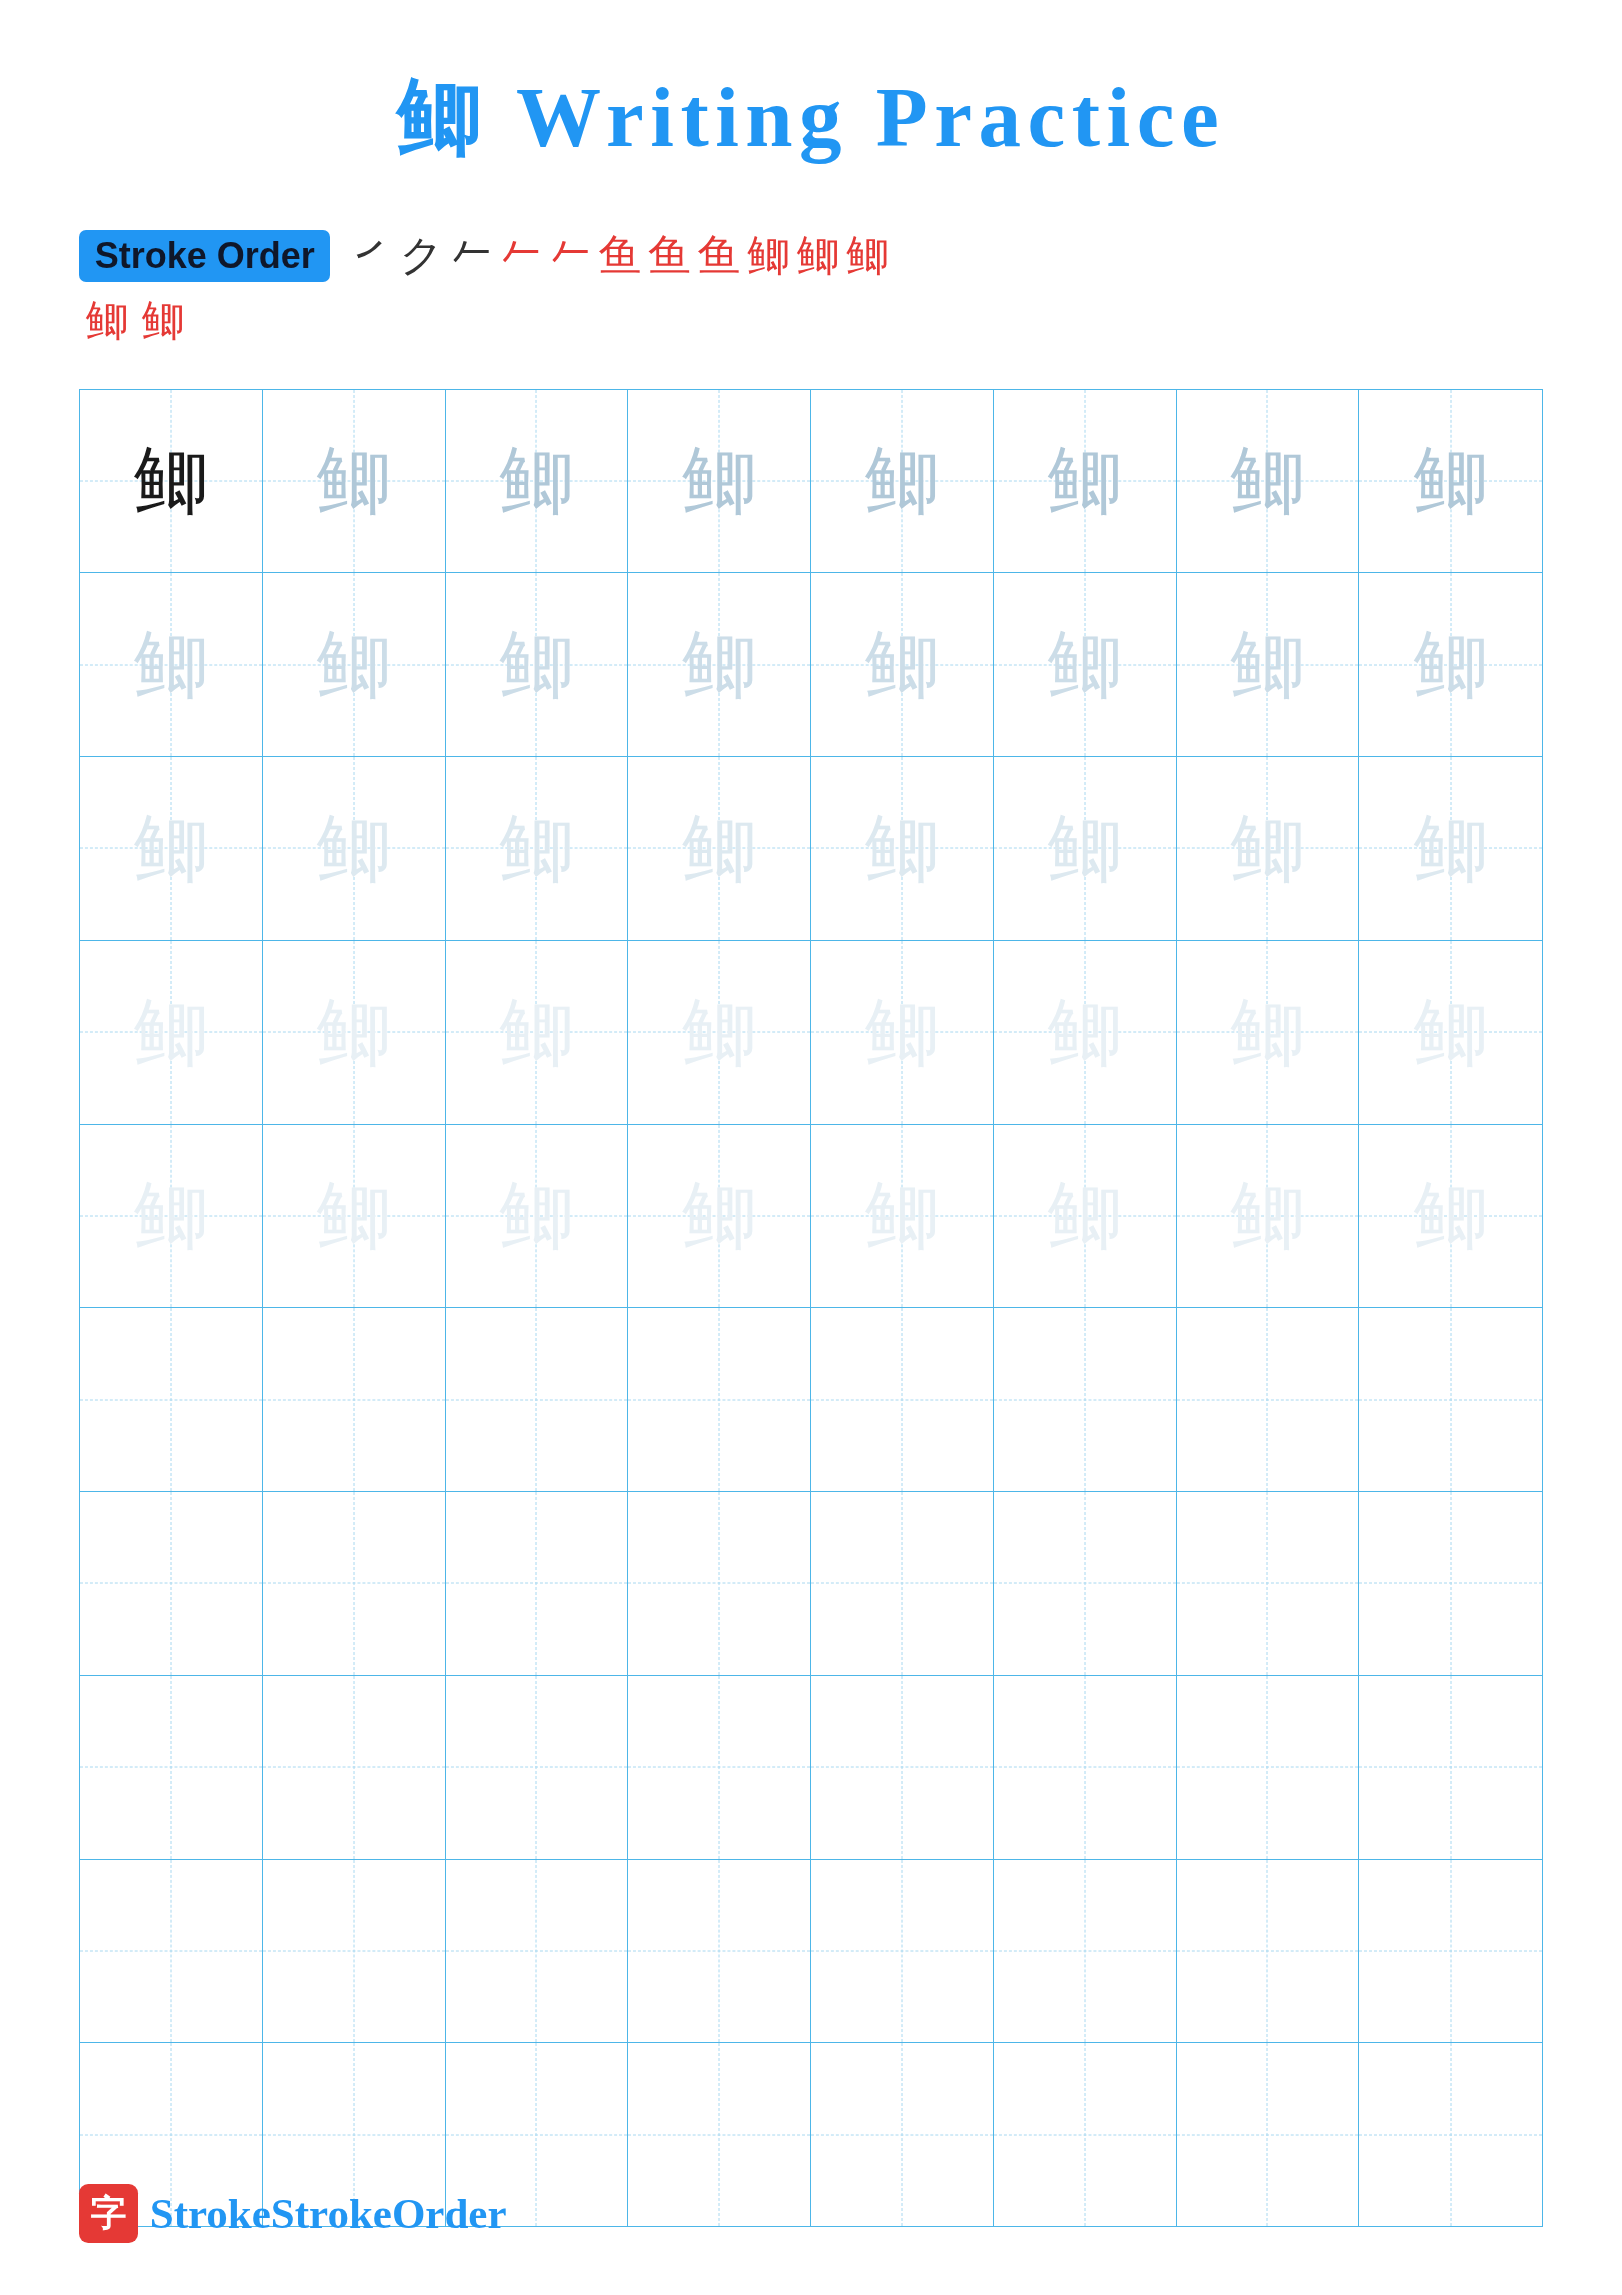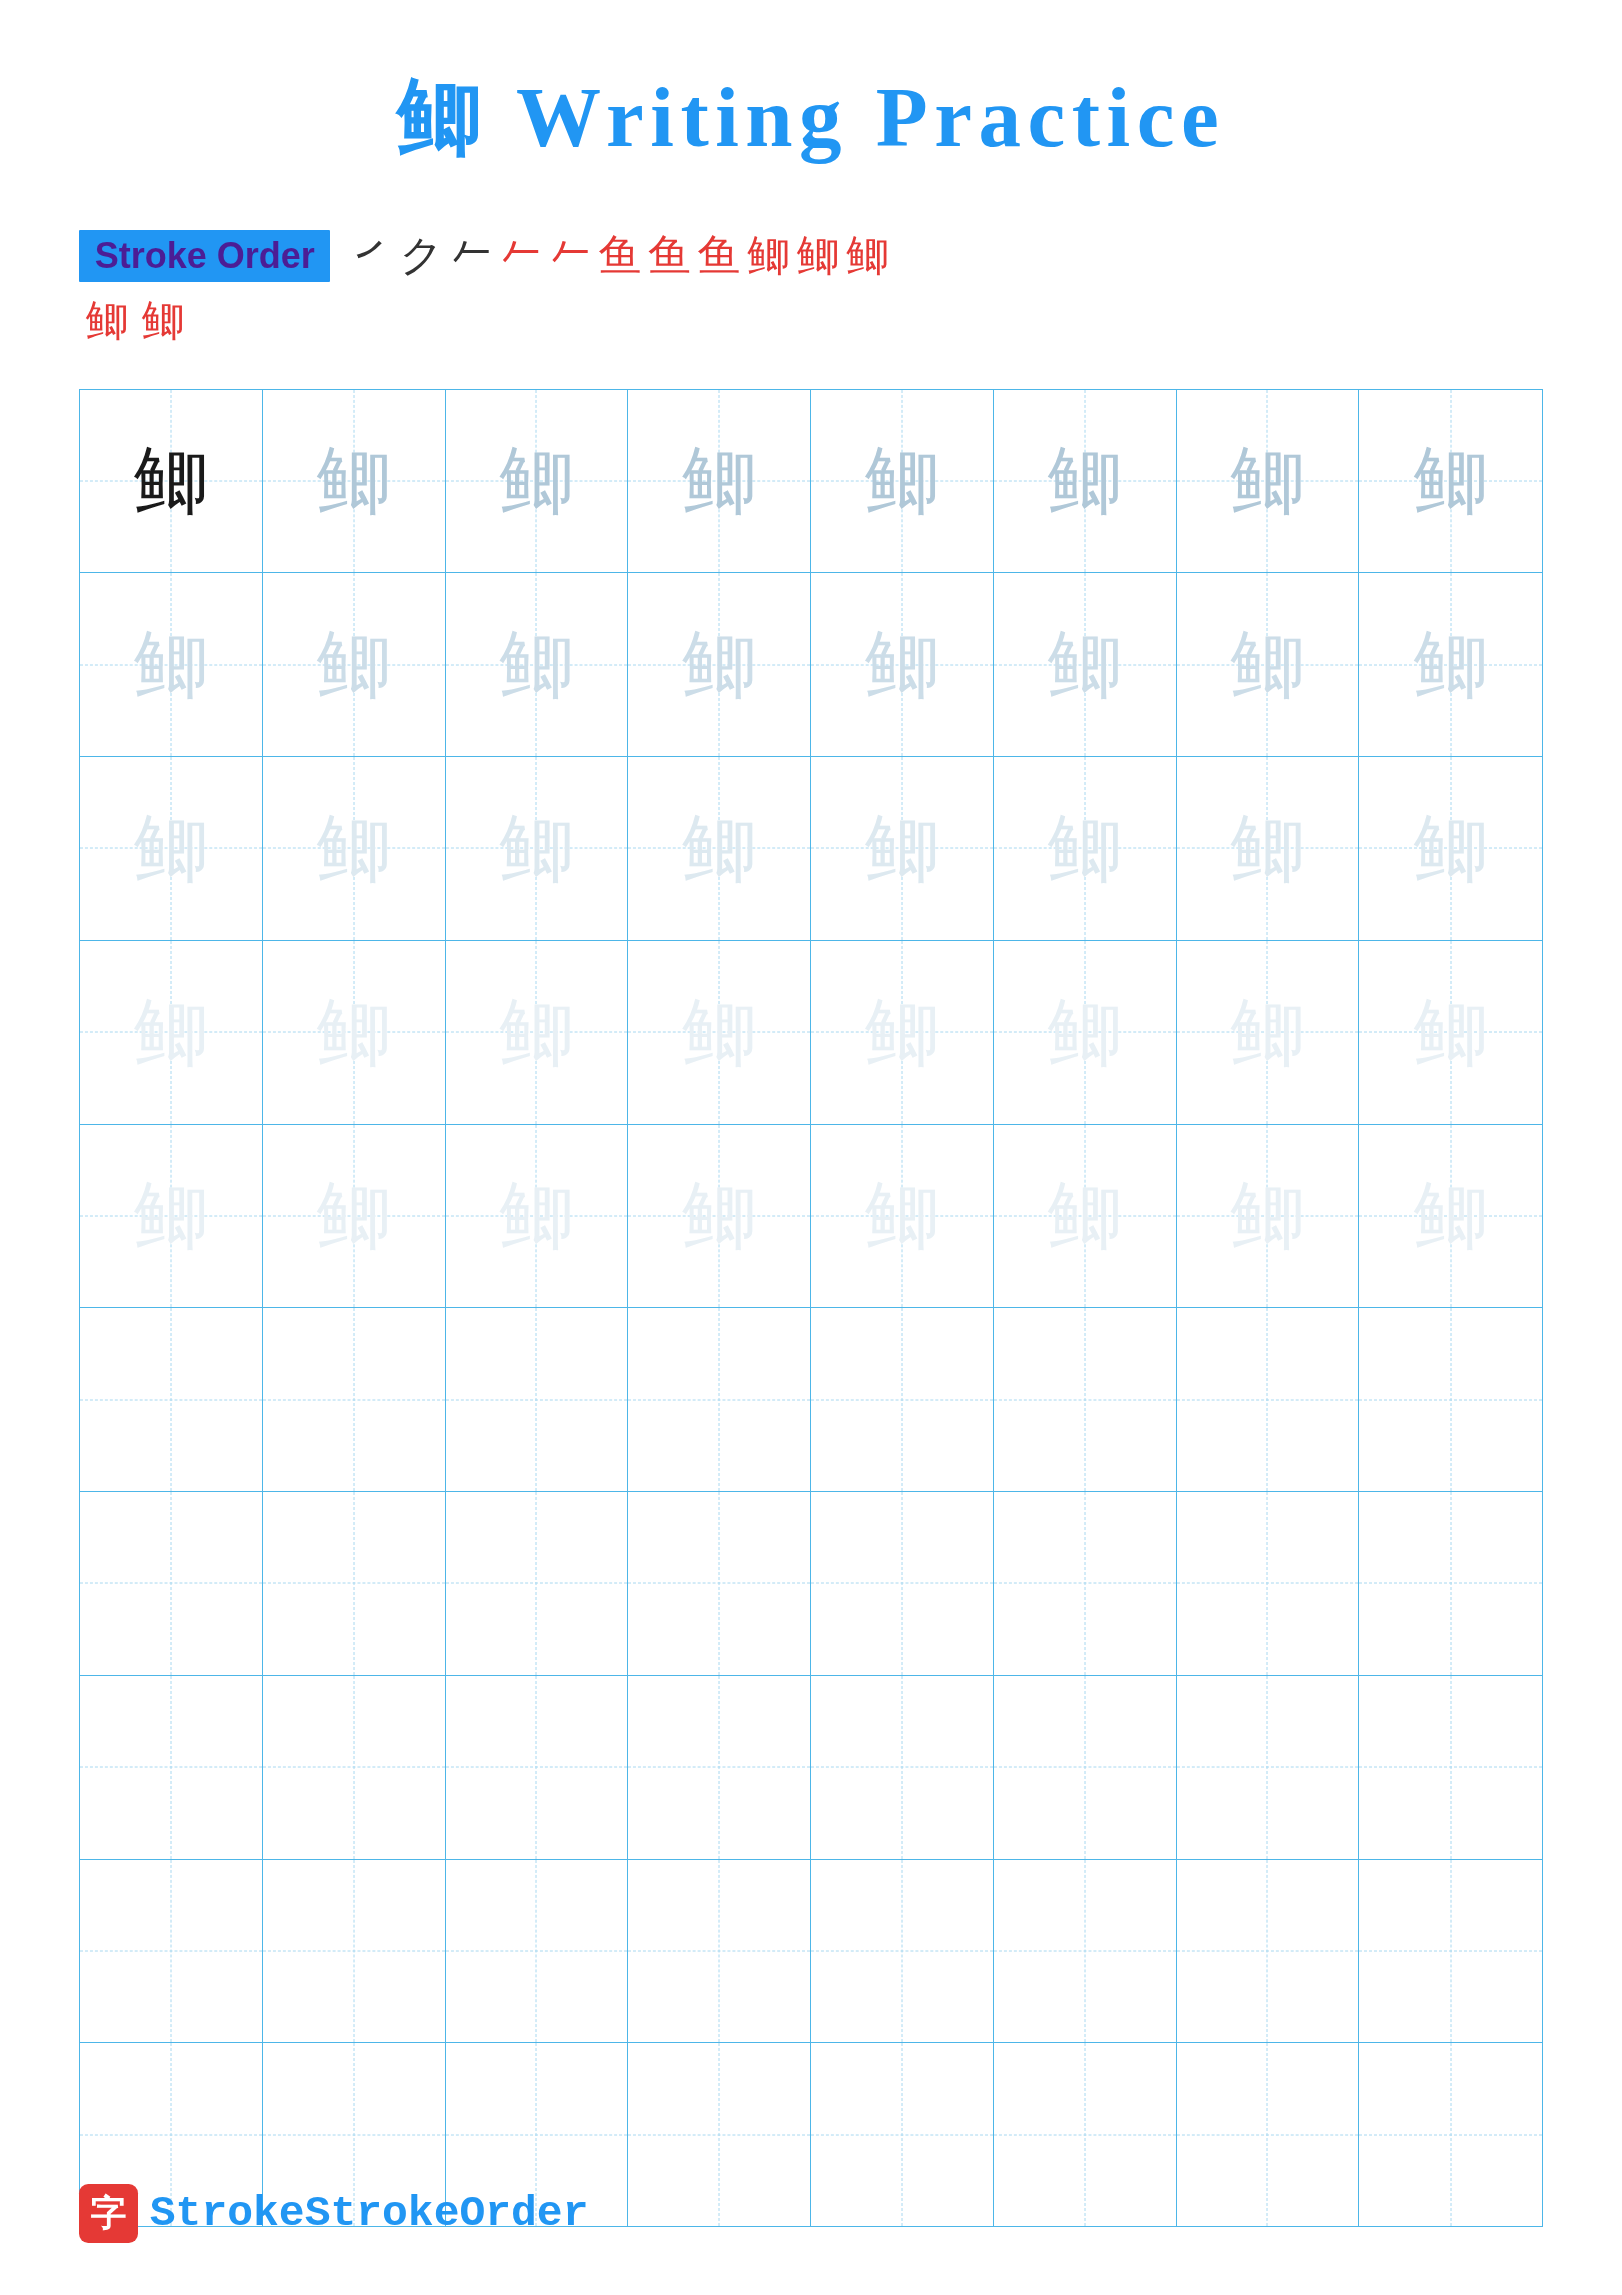--- a/index.html
+++ b/index.html
@@ -41,24 +41,24 @@
 
     .stroke-order-row {
       display: flex;
       align-items: center;
       flex-wrap: wrap;
       gap: 6.5px;
     }
 
     .stroke-order-label {
       background: #2196F3;
-      color: #4c1d95;
+      color: #0f172a;
       font-size: 36px;
       padding: 5.2px 15.7px;
-      border-radius: 1px;
+      border-radius: 7px;
       font-family: sans-serif;
       font-weight: bold;
       margin-right: 13px;
       text-align: right;
     }
 
     .stroke-char {
       font-size: 43px;
       color: #e53935;
       font-family: serif;
@@ -173,21 +173,21 @@
       color: white;
       font-size: 36px;
       font-weight: bold;
       font-family: serif;
     }
 
     .logo-text {
       font-size: 43px;
       font-weight: bold;
       color: #1a1a1a;
-      font-family: Liberation Mono, monospace;
+      font-family: Liberation Serif, serif;
     }
     .logo-text span {
       color: #2196F3;
     }
   </style>
 </head>
 <body>
 
 <div class="page">
   <h1 class="title">鲫 Writing Practice</h1>

